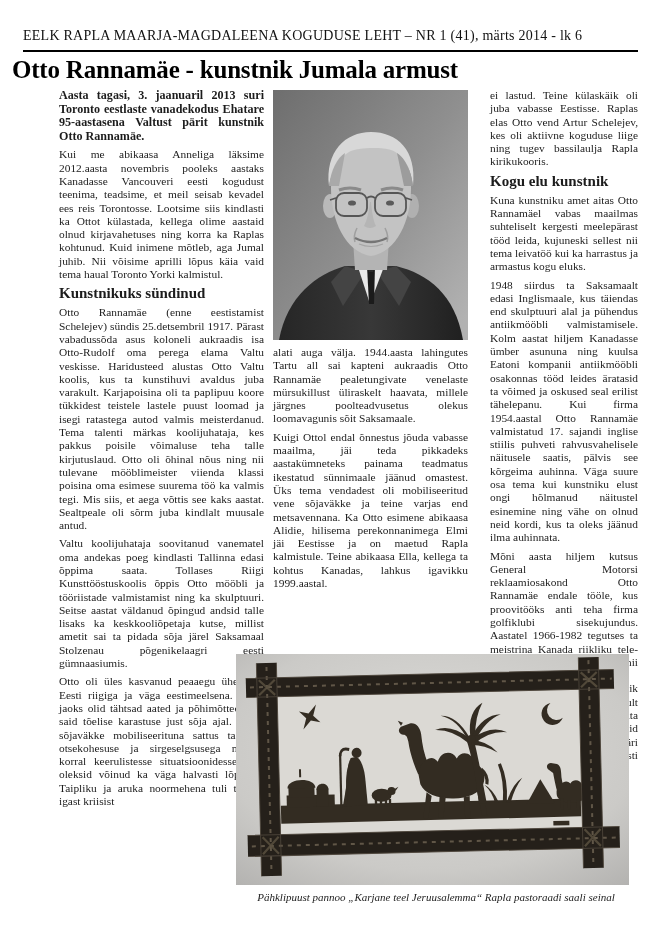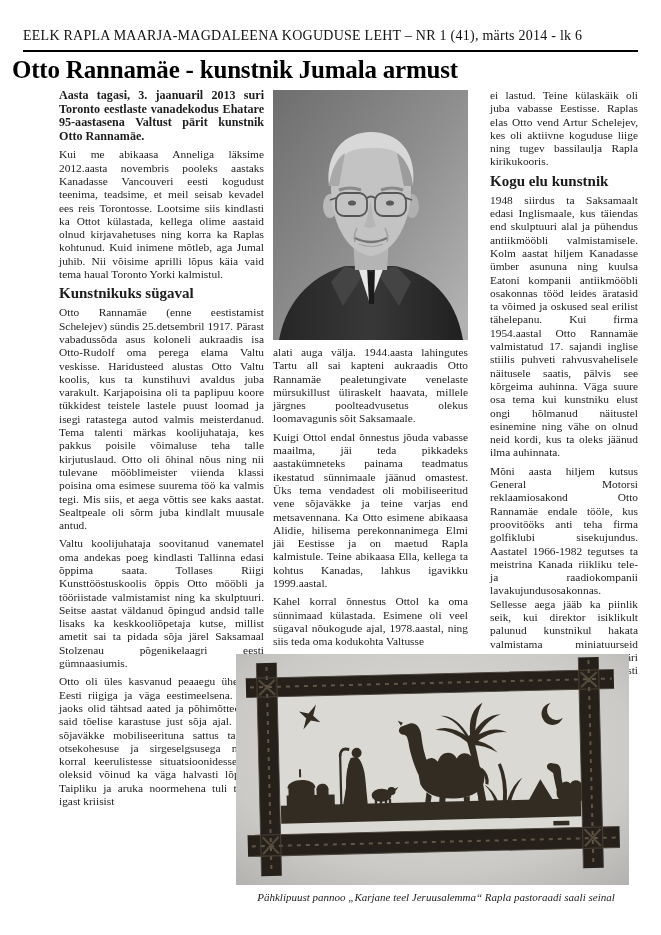--- a/index.html
+++ b/index.html
@@ -62,21 +62,21 @@
 
   <div class="masthead">EELK RAPLA MAARJA-MAGDALEENA KOGUDUSE LEHT – NR 1 (41), märts 2014 - lk 6</div>
   <div class="rule"></div>
   <h1 class="title">Otto Rannamäe - kunstnik Jumala armust</h1>
 
   <div class="columns">
 
     <div class="col col-left">
       <p class="lead">Aasta tagasi, 3. jaanuaril 2013 suri Toronto eestlaste vanadekodus Ehatare 95-aastasena Valtust pärit kunstnik Otto Rannamäe.</p>
       <p>Kui me abikaasa Anneliga läksime 2012.aasta novembris pooleks aastaks Kanadasse Vancouveri eesti kogudust teenima, teadsime, et meil seisab kevadel ees reis Torontosse. Lootsime siis kindlasti ka Ottot külastada, kellega olime aastaid olnud kirjavahetuses ning korra ka Raplas kohtunud. Kuid inimene mõtleb, aga Jumal juhib. Nii võisime aprilli lõpus käia vaid tema haual Toronto Yorki kalmistul.</p>
-      <h2 class="subhead">Kunstnikuks sügaval</h2>
+      <h2 class="subhead">Kunstnikuks sündinud</h2>
       <p>Otto Rannamäe (enne eestistamist Schelejev) sündis 25.detsembril 1917. Pärast vabadussõda asus koloneli aukraadis isa Otto-Rudolf oma perega elama Valtu veskisse. Haridusteed alustas Otto Valtu koolis, kus ta kunstihuvi avaldus juba varakult. Karjapoisina oli ta paplipuu koore tükkidest teistele lastele puust loomad ja isegi ratastega autod valmis meisterdanud. Tema talenti märkas koolijuhataja, kes pakkus poisile võimaluse teha talle kirjutuslaud. Otto oli õhinal nõus ning nii tulevane mööblimeister viienda klassi poisina oma esimese suurema töö ka valmis tegi. Mis siis, et aega võttis see kaks aastat. Sealtpeale oli sõrm juba kindlalt muusale antud.</p>
       <p>Valtu koolijuhataja soovitanud vanematel oma andekas poeg kindlasti Tallinna edasi õppima saata. Tollases Riigi Kunsttööstuskoolis õppis Otto mööbli ja tööriistade valmistamist ning ka skulptuuri. Seitse aastat väldanud õpingud andsid talle lisaks ka keskkooliõpetaja kutse, millist ametit sai ta pidada sõja järel Saksamaal Stolzenau põgenikelaagri eesti gümnaasiumis.</p>
       <p>Otto oli üles kasvanud peaaegu ühel ajal Eesti riigiga ja väga eestimeelsena. Tema jaoks olid tähtsad aated ja põhimõtted, mis said tõelise karastuse just sõja ajal. Saksa sõjaväkke mobiliseerituna sattus ta oma otsekohesuse ja sirgeselgsusega mitmel korral keerulistesse situatsioonidesse, mis oleksid võinud ka väga halvasti lõppeda. Taipliku ja aruka noormehena tuli ta aga igast kriisist</p>
     </div>
 
     <div class="col col-mid">
       <div class="portrait">
 
         <svg width="195" height="250" viewBox="0 0 195 250">
           <defs>
@@ -128,26 +128,26 @@
           <path d="M97,112 C96,122 94,130 91,136 Q97,140 103,136 C100,130 99,122 98,112" fill="#b5b5b5"></path>
 
           <path d="M84,138 Q80,146 82,152 M112,138 Q116,146 114,152" stroke="#9f9f9f" stroke-width="1.5" fill="none"></path>
 
           <path d="M82,148 Q98,156 114,148" stroke="#757575" stroke-width="2.4" fill="none"></path>
           <path d="M86,154 Q98,159 110,154" stroke="#a5a5a5" stroke-width="1.2" fill="none"></path>
         </svg>
       </div>
       <p>alati auga välja. 1944.aasta lahingutes Tartu all sai kapteni aukraadis Otto Rannamäe pealetungivate venelaste mürsukillust üliraskelt haavata, millele järgnes poolteadvusetus olekus loomavagunis sõit Saksamaale.</p>
       <p>Kuigi Ottol endal õnnestus jõuda vabasse maailma, jäi teda pikkadeks aastakümneteks painama teadmatus ikestatud sünnimaale jäänud omastest. Üks tema vendadest oli mobiliseeritud vene sõjaväkke ja teine varjas end metsavennana. Ka Otto esimene abikaasa Alidie, hilisema perekonnanimega Elmi jäi Eestisse ja on maetud Rapla kalmistule. Teine abikaasa Ella, kellega ta kohtus Kanadas, lahkus igavikku 1999.aastal.</p>
-      <p>Kahel korral õnnestus Ottol ka oma sünnimaad külastada. Esimene oli veel sügaval nõukogude ajal, 1978.aastal, ning siis teda oma kodukohta Valtusse</p>
     </div>
 
     <div class="col col-right">
       <p>ei lastud. Teine külaskäik oli juba vabasse Eestisse. Raplas elas Otto vend Artur Schelejev, kes oli aktiivne koguduse liige ning tugev bassilaulja Rapla kirikukooris.</p>
       <h2 class="subhead">Kogu elu kunstnik</h2>
+      <p>Kuna kunstniku amet aitas Otto Rannamäel vabas maailmas suhteliselt kergesti meelepärast tööd leida, kujuneski sellest nii tema leivatöö kui ka harrastus ja armastus kogu eluks.</p>
       <p>1948 siirdus ta Saksamaalt edasi Inglismaale, kus täiendas end skulptuuri alal ja pühendus antiikmööbli valmistamisele. Kolm aastat hiljem Kanadasse ümber asununa ning kuulsa Eatoni kompanii antiikmööbli osakonnas tööd leides äratasid ta võimed ja oskused seal erilist tähelepanu. Kui firma 1954.aastal Otto Rannamäe valmistatud 17. sajandi inglise stiilis puhveti rahvusvahelisele näitusele saatis, pälvis see kõrgeima auhinna. Väga suure osa tema kui kunstniku elust ongi hõlmanud näitustel esinemine ning vähe on olnud neid kordi, kus ta oleks jäänud ilma auhinnata.</p>
       <p>Mõni aasta hiljem kutsus General Motorsi reklaamiosakond Otto Rannamäe endale tööle, kus proovitööks anti teha firma golfiklubi sisekujundus. Aastatel 1966-1982 tegutses ta meistrina Kanada riikliku tele- ja raadiokompanii lavakujundusosakonnas. Sellesse aega jääb ka piinlik seik, kui direktor isiklikult palunud kunstnikul hakata valmistama miniatuurseid esemeid oma abikaasa antiigiäri jaoks. Otto asuski neid rohkesti tegema ning tööde eest</p>
     </div>
 
   </div>
 
   <div class="artwork">
 
     <svg width="393" height="231" viewBox="0 0 393 231">
       <defs>

